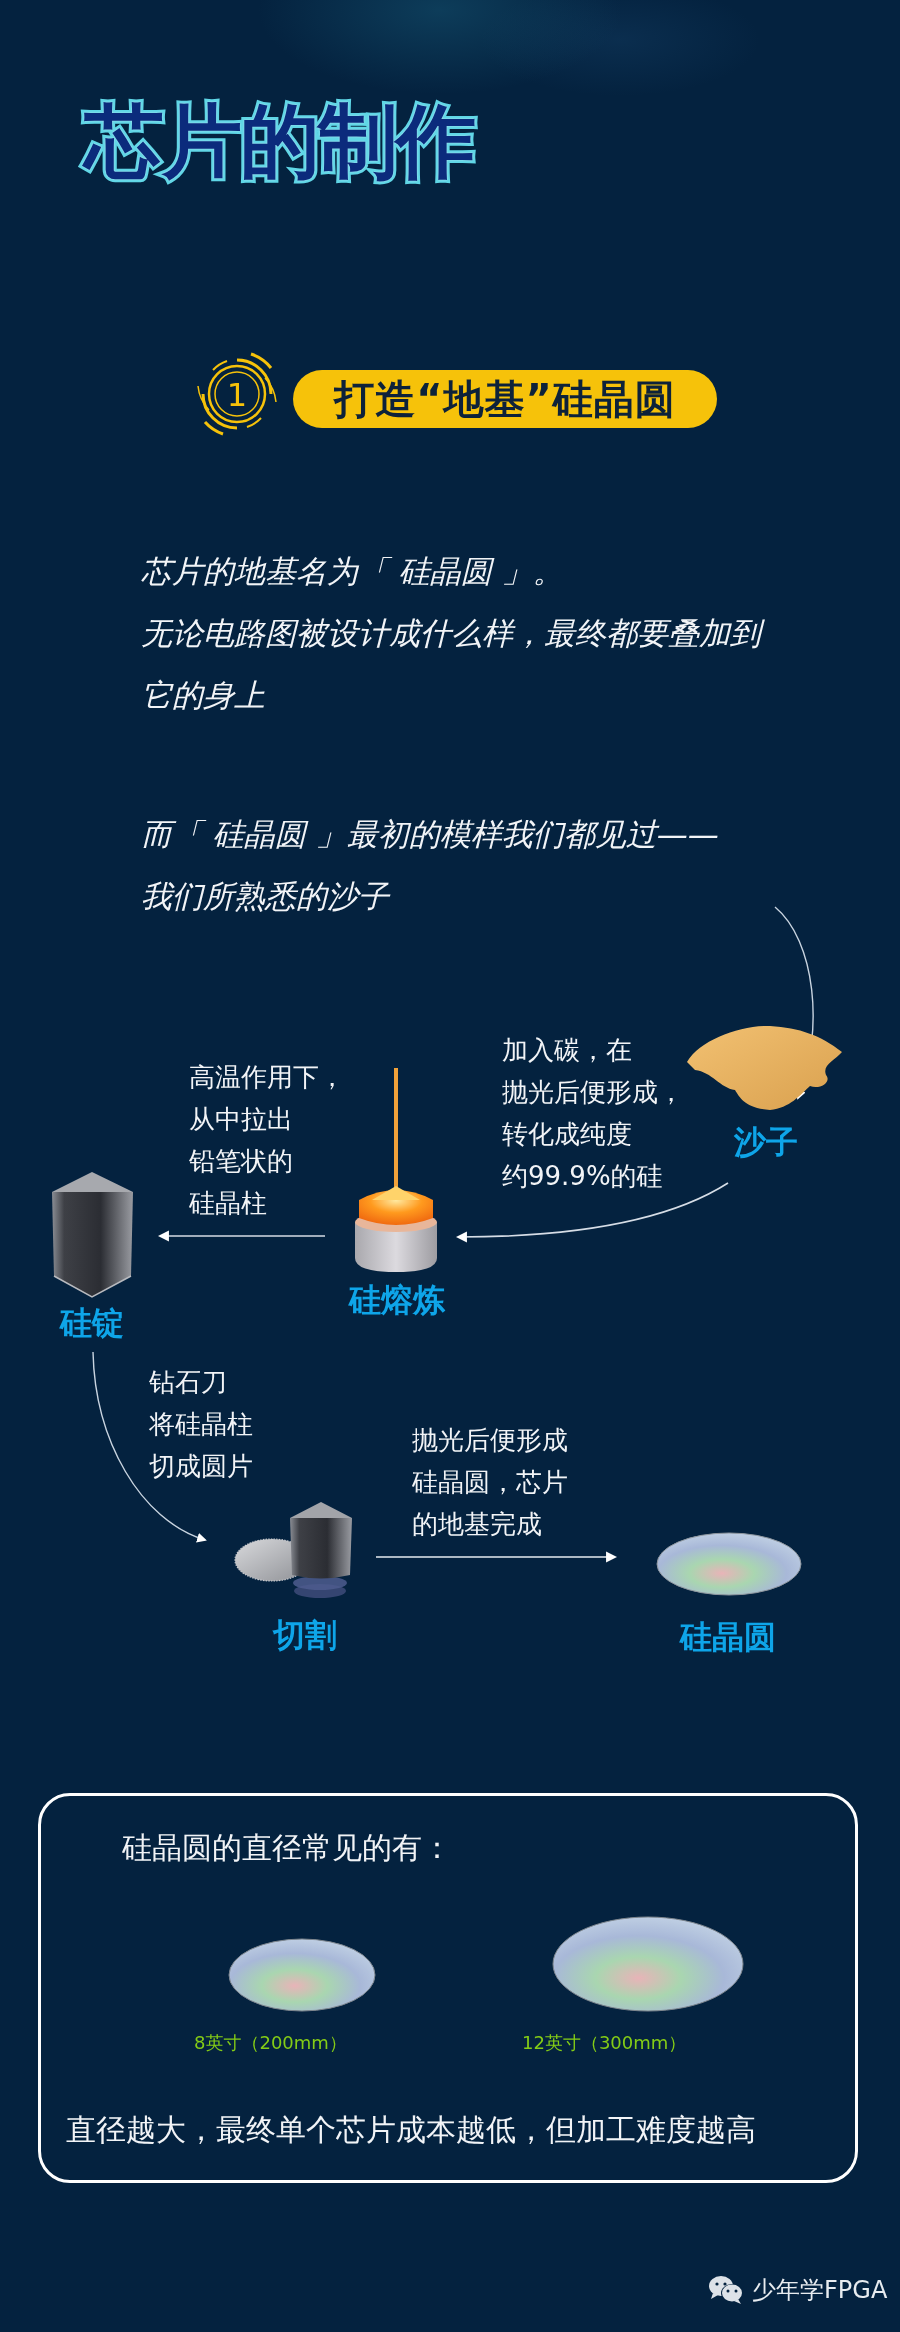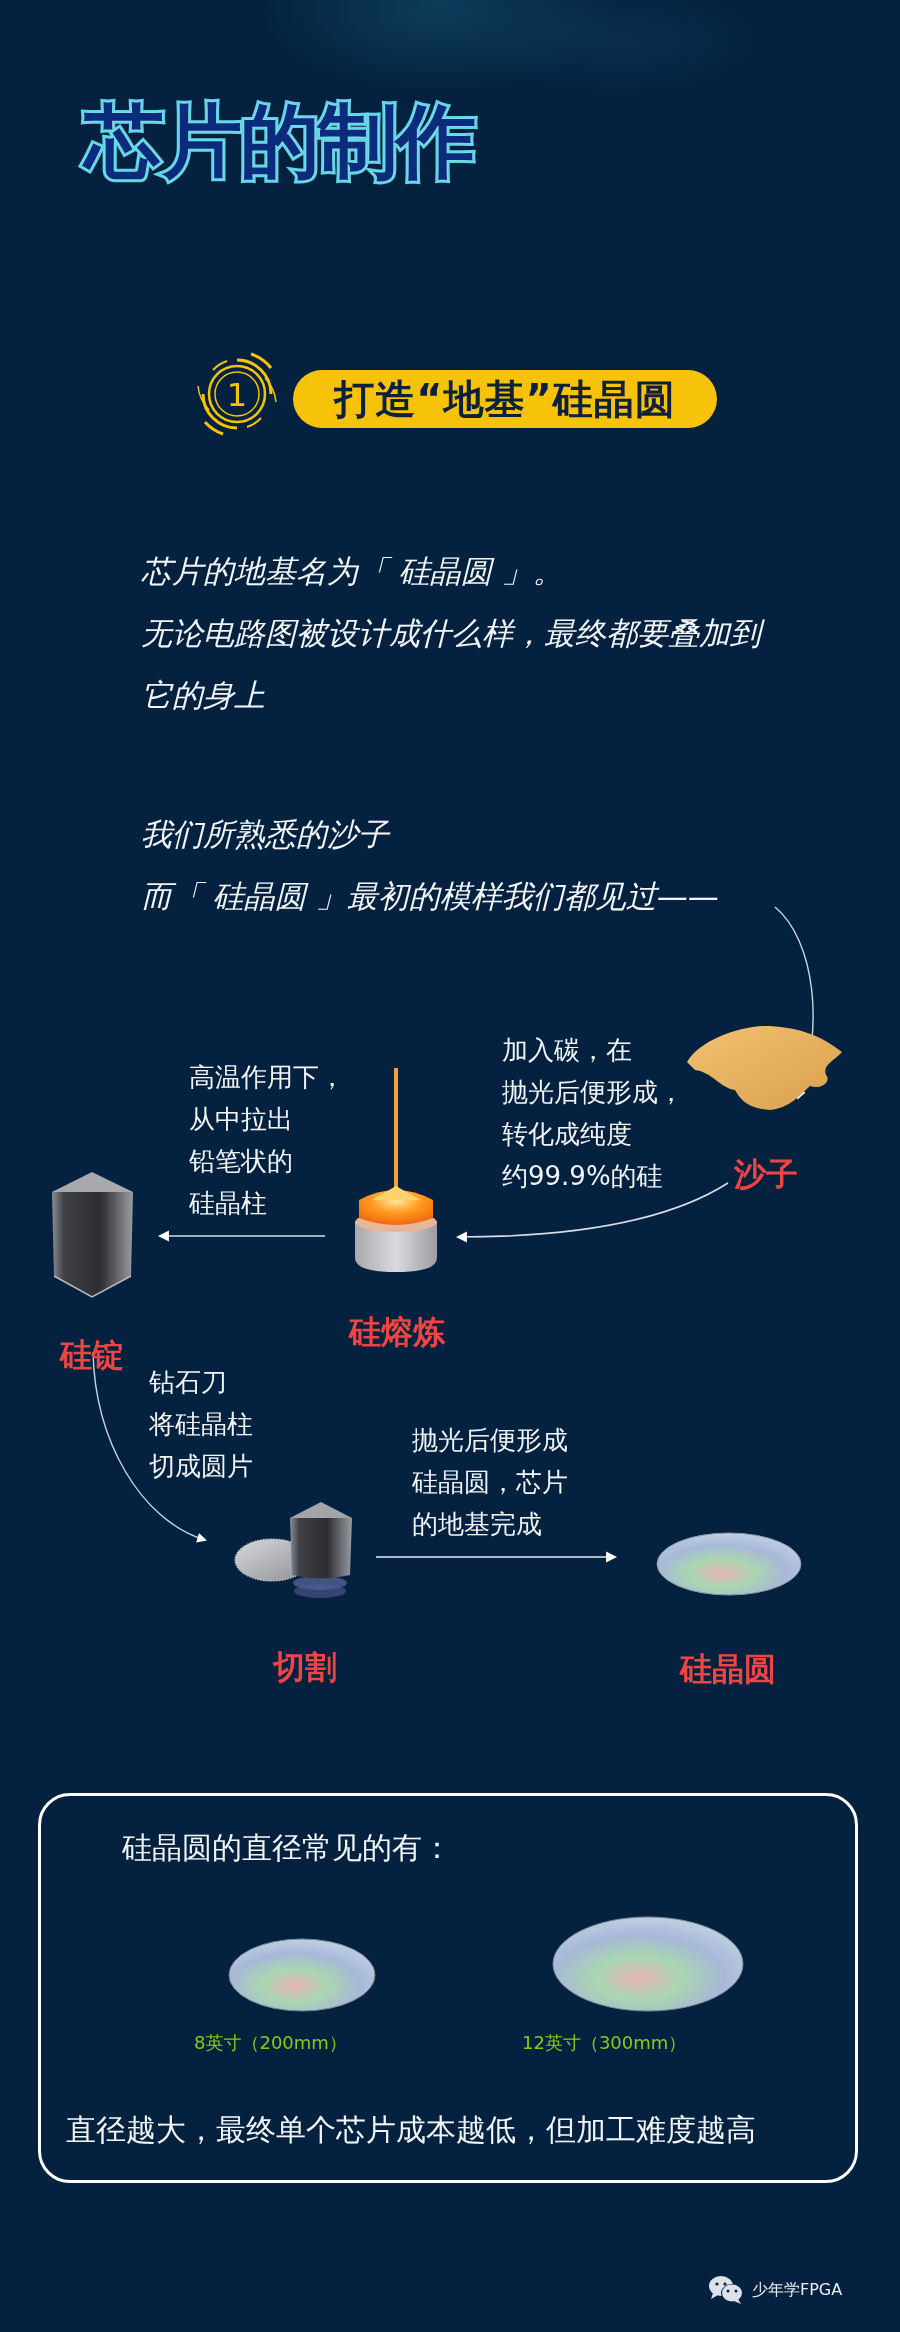--- a/index.html
+++ b/index.html
@@ -40,42 +40,42 @@
   }
   
   .para {
     position:absolute; left:141px; font-size:31px; line-height:62px; color:#f2f4f7; white-space:nowrap;font-style:italic;
   }
   .note {
     position:absolute; font-size:26px; line-height:42px; color:#f2f4f7; white-space:nowrap;
   }
   .note div { height:42px; }
   .label {
-    position:absolute; font-size:32px; font-weight:bold; color:#ef4444; white-space:nowrap;
-    transform:translateX(-50%); line-height:40px;margin-top:32px;
+    position:absolute; font-size:32px; font-weight:bold; color:#0ea5e9; white-space:nowrap;
+    transform:translateX(-50%); line-height:40px;
   }
   svg.overlay { position:absolute; left:0; top:0; pointer-events:none; }
   
   .info-box {
     position:absolute; left:38px; top:1793px; width:820px; height:390px;
     border:3px solid #ffffff; border-radius:32px; box-sizing:border-box;
   }
   .info-title {
     position:absolute; left:122px; top:1828px; font-size:30px; line-height:40px; color:#f2f4f7; white-space:nowrap;
   }
   .size-label {
     position:absolute; top:2024px; font-size:18px; line-height:38px; color:#84cc16; white-space:nowrap;
   }
   .info-footer {
     position:absolute; left:66px; top:2110px; font-size:30px; line-height:40px; color:#f2f4f7; white-space:nowrap;
   }
   .brand {
     position:absolute; left:708px; top:2274px; height:32px; display:flex; align-items:center; gap:8px;
   }
-  .brand span { font-size:16px; color:#e8ecf0; white-space:nowrap; }
+  .brand span { font-size:24px; color:#e8ecf0; white-space:nowrap; }
 </style>
 </head>
 <body>
 
 <div class="bg-glow"></div>
 
 <div class="main-title">芯片的制作</div>
 
 <svg class="step-badge" viewBox="0 0 88 88">
   <defs></defs>
@@ -95,22 +95,22 @@
   <span>打造“地基”硅晶圆</span>
 </div>
 
 <div class="para" style="top:540px;">
   <div>芯片的地基名为「 硅晶圆 」。</div>
   <div>无论电路图被设计成什么样，最终都要叠加到</div>
   <div>它的身上</div>
 </div>
 
 <div class="para" style="top:803px;">
+  <div>而「 硅晶圆 」最初的模样我们都见过——</div>
   <div>我们所熟悉的沙子</div>
-  <div>而「 硅晶圆 」最初的模样我们都见过——</div>
 </div>
 
 <svg class="overlay" width="900" height="2332" viewBox="0 0 900 2332">
   <defs>
     <linearGradient id="sandGrad" x1="0" y1="0" x2="1" y2="1">
       <stop offset="0" stop-color="#f2c172"></stop>
       <stop offset="1" stop-color="#d9a04e"></stop>
     </linearGradient>
     <linearGradient id="ingotGrad" x1="0" y1="0" x2="1" y2="0">
       <stop offset="0" stop-color="#8a8d94"></stop>

